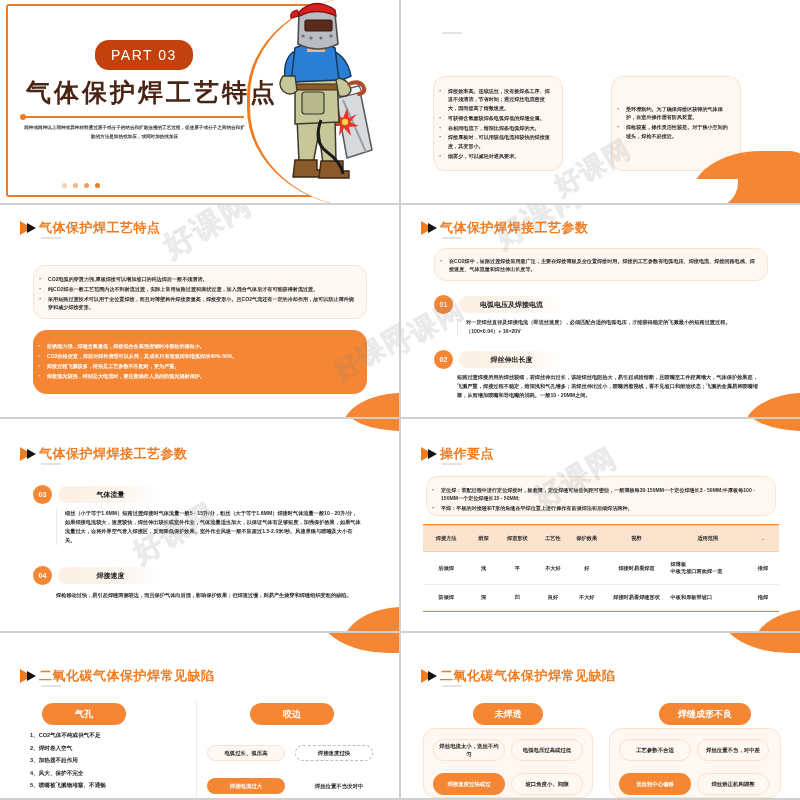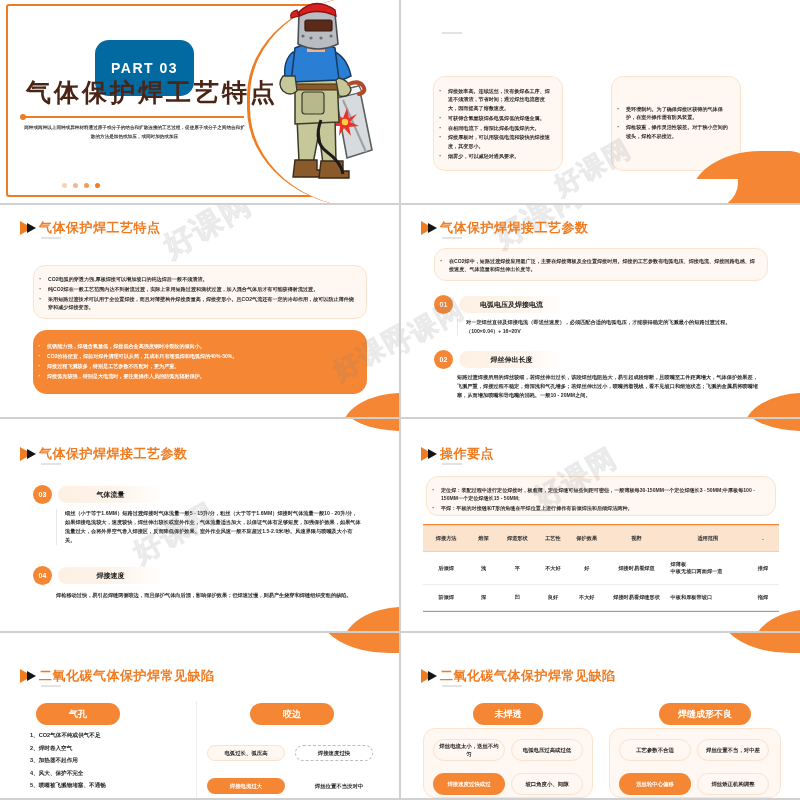--- a/index.html
+++ b/index.html
@@ -44,23 +44,23 @@
   }
   .cover-curve{
     position:absolute; right:22px; top:-4px; width:130px; height:212px;
     border-left:3px solid #F07C22;
     border-top-left-radius:120px 100px;
     border-bottom-left-radius:120px 100px;
     background:#fff;
   }
   .part-badge{
     position:absolute; left:95px; top:40px;
-    background:#0369a1; color:#fff; font-weight:bold;
+    background:#c2410c; color:#fff; font-weight:normal;
     font-size:14px; letter-spacing:1.5px;
-    padding:20px 16px; border-radius:14px;
+    padding:7px 16px; border-radius:14px;
     z-index:3;
   }
   .cover-title{
     position:absolute; left:26px; top:76px;
     font-size:25px; font-weight:bold; color:#4a2414;
     letter-spacing:3px; z-index:3;
   }
   .cover-rule{
     position:absolute; left:22px; top:116px; width:222px; height:2px;
     background:#F07C22; z-index:3;
@@ -424,21 +424,21 @@
     <div style="position:absolute;right:-16px;bottom:-18px;width:62px;height:40px;background:#F58634;border-top-left-radius:60px 36px;"></div>
   </div>
 
   <div class="slide">
     <div class="sh" style="top:34px;">
       <span class="tri"></span>
       <span class="txt">二氧化碳气体保护焊常见缺陷</span>
     </div>
     <div class="sh-underline" style="top:52px;"></div>
 
-    <div class="pill" style="position:absolute; left:36px; top:70px; width:84px; height:22px; font-size:9px;">气孔</div>
+    <div class="pill" style="position:absolute; left:42px; top:70px; width:84px; height:22px; font-size:9px;">气孔</div>
     <ul class="numlist" style="position:absolute; left:30px; top:96px; width:160px;">
       <li>1、CO2气体不纯或供气不足</li>
       <li>2、焊时卷入空气</li>
       <li>3、加热器不起作用</li>
       <li>4、风大、保护不完全</li>
       <li>5、喷嘴被飞溅物堵塞、不通畅</li>
     </ul>
 
     <div class="divider-v" style="left:196px; top:68px; height:100px;"></div>
 

